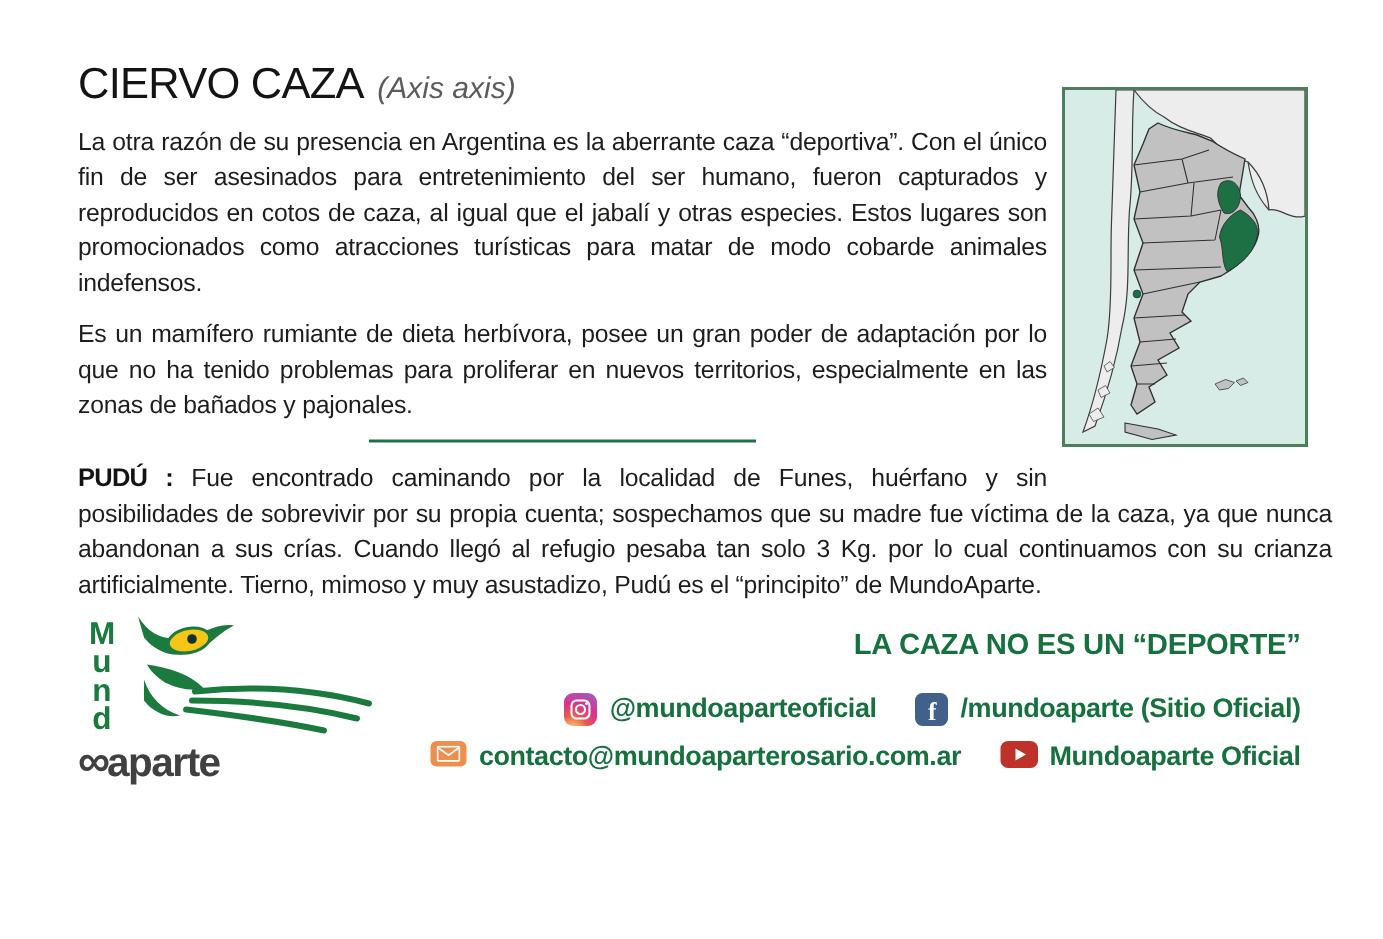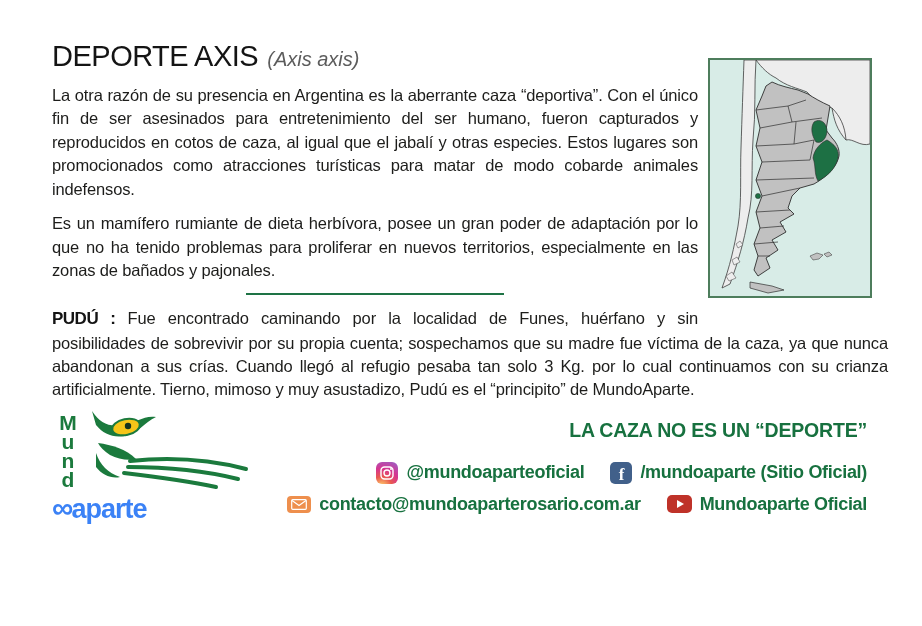--- a/index.html
+++ b/index.html
@@ -41,36 +41,36 @@
   
   .footer { display: flex; margin-top: 8px; }
   .logo {
     position: relative; width: 215px; height: 120px; flex: 0 0 auto;
   }
   .logo .vletters {
     position:absolute; left:6px; top:0; display:flex; flex-direction:column;
     color:#1b7a3d; font-weight:bold; font-size:21px; line-height:19px; text-align:center; width:20px;
   }
   .logo .bottomword {
-    position:absolute; left:0; top:78px; color:#3b82f6; font-weight:bold;
+    position:absolute; left:0; top:78px; color:#404040; font-weight:bold;
     font-size:27px; letter-spacing:-1px; white-space:nowrap;text-align:center;
   }
   .logo .bottomword .oo { font-size:30px; letter-spacing:-2px; }
   .logo svg.face { position:absolute; left:26px; top:-4px; }
   .footer-right { flex:1; text-align:right; padding-right:21px; }
   .slogan {
     color:#17713f; font-weight:bold; font-size:19.5px; letter-spacing:-0.2px;
     margin: 6px 0 20px 0;
   }
   .social-row {
     display:flex; justify-content:flex-end; align-items:center;
     gap: 26px; margin-bottom: 10px;
   }
   .social-item {
-    display:inline-flex; align-items:center; gap:8px;
+    display:inline-flex; align-items:flex-start; gap:8px;
     color:#17713f; font-weight:bold; font-size:18px; letter-spacing:-0.3px;
   }
   .sicon { display:inline-flex; align-items:center; justify-content:center; flex:0 0 auto; }
   .ig {
     width:22px; height:22px; border-radius:6px;
     background: radial-gradient(circle at 25% 115%, #fdc468 8%, #e95950 35%, #d6348f 62%, #9d5fc4 95%);
   }
   .fb {
     width:22px; height:22px; border-radius:5px; background:#41608a;
     color:#fff; font-weight:bold; font-size:17px; font-family:"Liberation Serif",serif;
@@ -108,21 +108,21 @@
 
       <circle cx="48" cy="136" r="2.6" fill="#1d7044" stroke="#2e2e2e" stroke-width="0.5"></circle>
 
       <path d="M40,222 L62,226 L74,230 L58,233 L40,228 Z" fill="#c1c1c1" stroke="#2e2e2e" stroke-width="0.7"></path>
 
       <path d="M100,196 l7,-3 6,2 -4,4 -6,1 z M114,194 l5,-2 3,3 -5,2 z" fill="#c1c1c1" stroke="#2e2e2e" stroke-width="0.5"></path>
     </svg>
   </aside>
 
   <h1>
-    <span>DEPORTE AXIS</span><span class="subtitle">(Axis axis)</span>
+    <span>CIERVO CAZA</span><span class="subtitle">(Axis axis)</span>
   </h1>
 
   <p class="body">La otra razón de su presencia en Argentina es la aberrante caza “deportiva”. Con el único fin de ser asesinados para entretenimiento del ser humano, fueron capturados y reproducidos en cotos de caza, al igual que el jabalí y otras especies. Estos lugares son promocionados como atracciones turísticas para matar de modo cobarde animales indefensos.</p>
   <p class="body">Es un mamífero rumiante de dieta herbívora, posee un gran poder de adaptación por lo que no ha tenido problemas para proliferar en nuevos territorios, especialmente en las zonas de bañados y pajonales.</p>
 
   <hr class="divider">
 
   <p class="body"><span class="pudu-heading">PUDÚ :</span> <span>Fue encontrado caminando por la localidad de Funes, huérfano y sin posibilidades de sobrevivir por su propia cuenta; sospechamos que su madre fue víctima de la caza, ya que nunca abandonan a sus crías. Cuando llegó al refugio pesaba tan solo 3 Kg. por lo cual continuamos con su crianza artificialmente. Tierno, mimoso y muy asustadizo, Pudú es el “principito” de MundoAparte.</span></p>
 
   <div class="footer">

